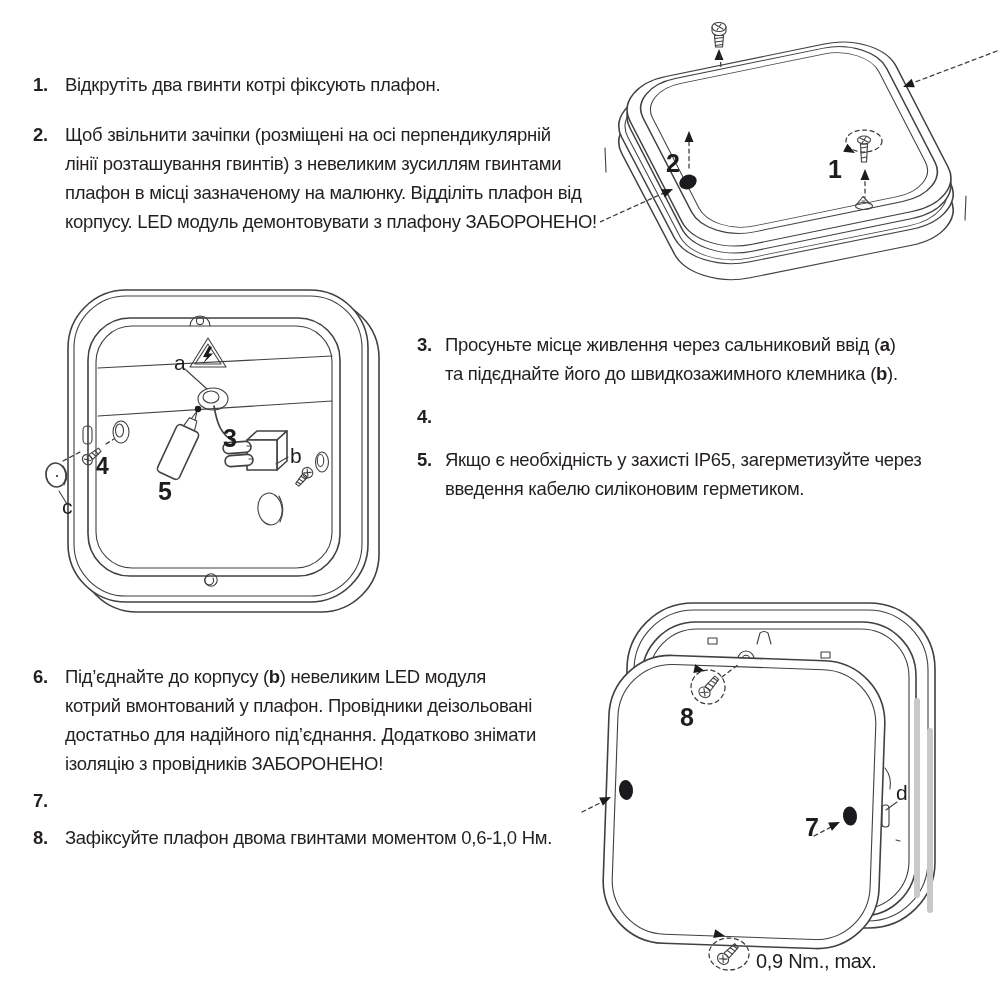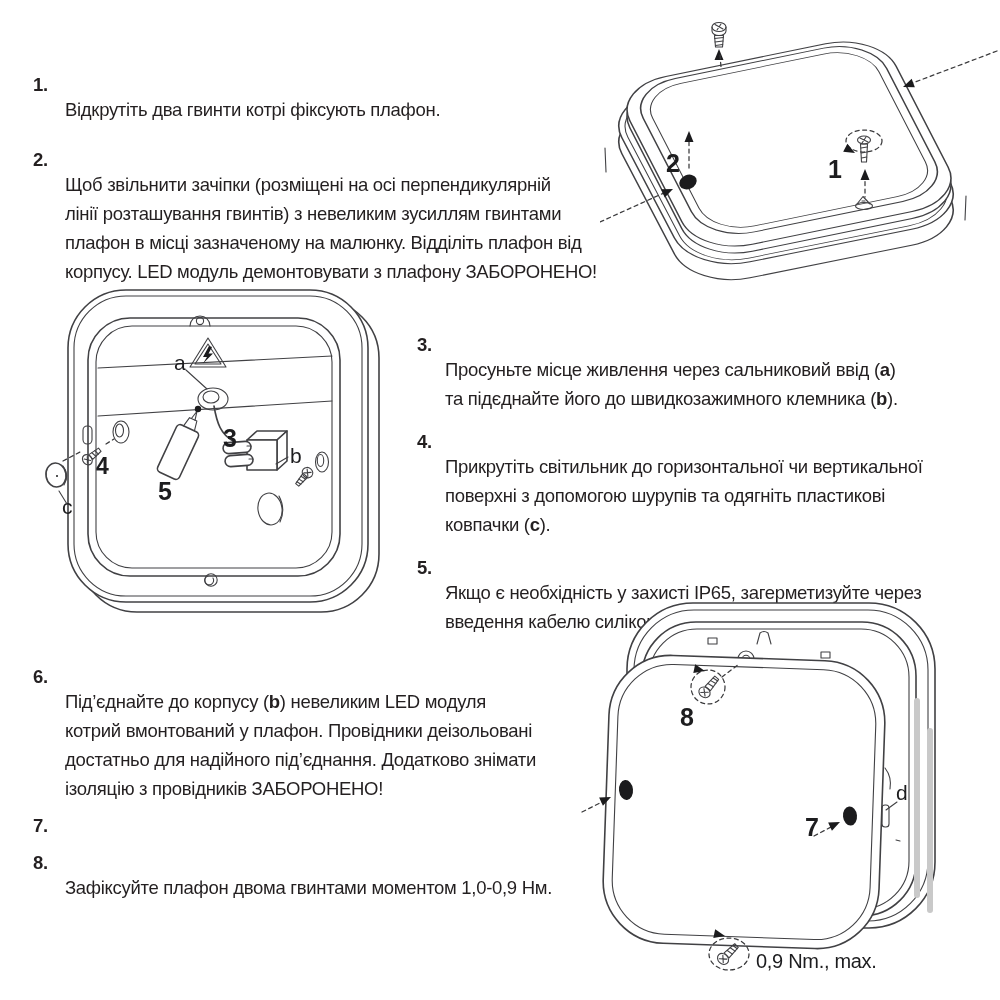--- a/index.html
+++ b/index.html
@@ -1,21 +1,21 @@
 <!DOCTYPE html>
 <html><head>
 <meta charset="utf-8">
 <style>
   html,body{margin:0;padding:0;background:#fff;}
   .page{position:relative;width:1000px;height:1000px;background:#fff;overflow:hidden;
         font-family:"Liberation Sans",sans-serif;color:#231f20;}
   .steps{position:absolute;}
   .step{display:flex;align-items:flex-start;}
   .step .num{flex:0 0 32px;font-weight:bold;font-size:18.5px;line-height:29px;letter-spacing:-0.3px;}
-  .step .txt{font-size:18.5px;line-height:29px;letter-spacing:-0.3px;white-space:pre-line;margin-top:25px;}
+  .step .txt{font-size:18.5px;line-height:29px;letter-spacing:-0.3px;white-space:pre-line;}
   .step .txt b{font-weight:bold;}
   #steps-a{left:33px;top:70px;width:575px;}
   #steps-b{left:417px;top:330px;width:578px;}
   #steps-c{left:33px;top:662px;width:578px;}
   #steps-a .step{margin-bottom:21px;}
   #steps-b .step{margin-bottom:14px;}
   #steps-b .step .num{flex:0 0 28px;}
   #steps-c .step{margin-bottom:8px;}
   svg.fig{position:absolute;}
   #fig1{left:600px;top:0px;}
@@ -52,44 +52,41 @@
       </div>
     </div>
   <div class="steps" id="steps-b">
       <div class="step">
         <span class="num">3.</span>
         <div class="txt"><span>Просуньте місце живлення через сальниковий ввід (</span><b>a</b><span>)
 та підєднайте його до швидкозажимного клемника (</span><b>b</b><span>).</span></div>
       </div>
       <div class="step">
         <span class="num">4.</span>
-        <div class="txt"><span>Прикрутіть світильник до горизонтальної чи вертикальної
-поверхні з допомогою шурупів та одягніть пластикові
-ковпачки (</span><b>c</b><span>).</span></div>
       </div>
       <div class="step">
         <span class="num">5.</span>
         <div class="txt"><span>Якщо є необхідність у захисті IP65, загерметизуйте через
 введення кабелю силіконовим герметиком.</span></div>
       </div>
     </div>
   <div class="steps" id="steps-c">
       <div class="step">
         <span class="num">6.</span>
         <div class="txt"><span>Під’єднайте до корпусу (</span><b>b</b><span>) невеликим LED модуля
 котрий вмонтований у плафон. Провідники деізольовані
 достатньо для надійного під’єднання. Додатково знімати
 ізоляцію з провідників ЗАБОРОНЕНО!</span></div>
       </div>
       <div class="step">
         <span class="num">7.</span>
       </div>
       <div class="step">
         <span class="num">8.</span>
-        <div class="txt"><span>Зафіксуйте плафон двома гвинтами моментом 1,0-0,9 Нм.</span></div>
+        <div class="txt"><span>Зафіксуйте плафон двома гвинтами моментом 0,6-1,0 Нм.</span></div>
       </div>
     </div>
 
   <svg id="fig1" class="fig" width="400" height="300" viewBox="0 0 400 300">
     <defs>
         <path id="ah1" d="M0,0 L-11,4.5 L-11,-4.5 Z"></path>
       </defs>
 
     <g>
       <g transform="translate(186,176) scale(1,0.62) rotate(-18)">

